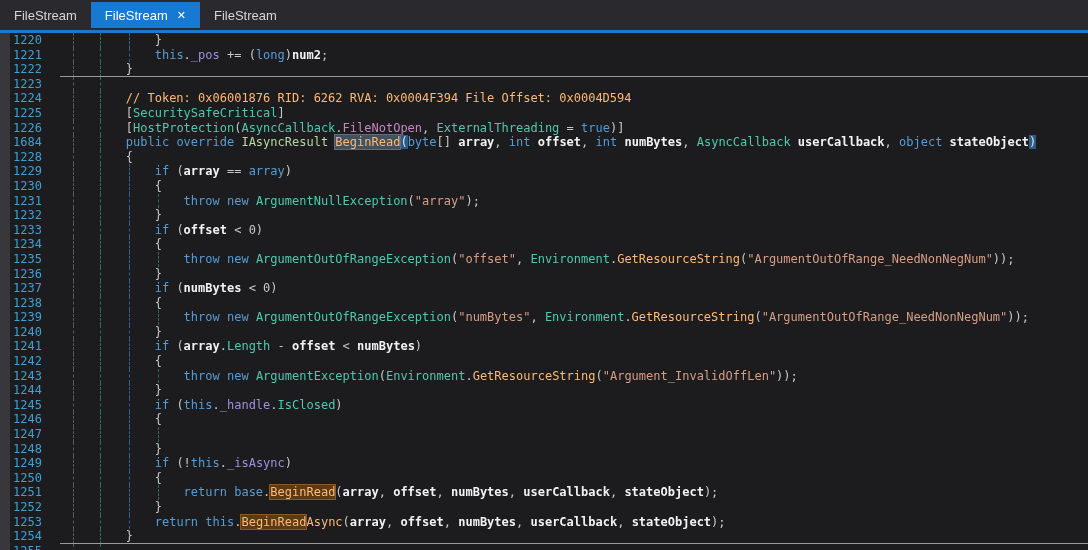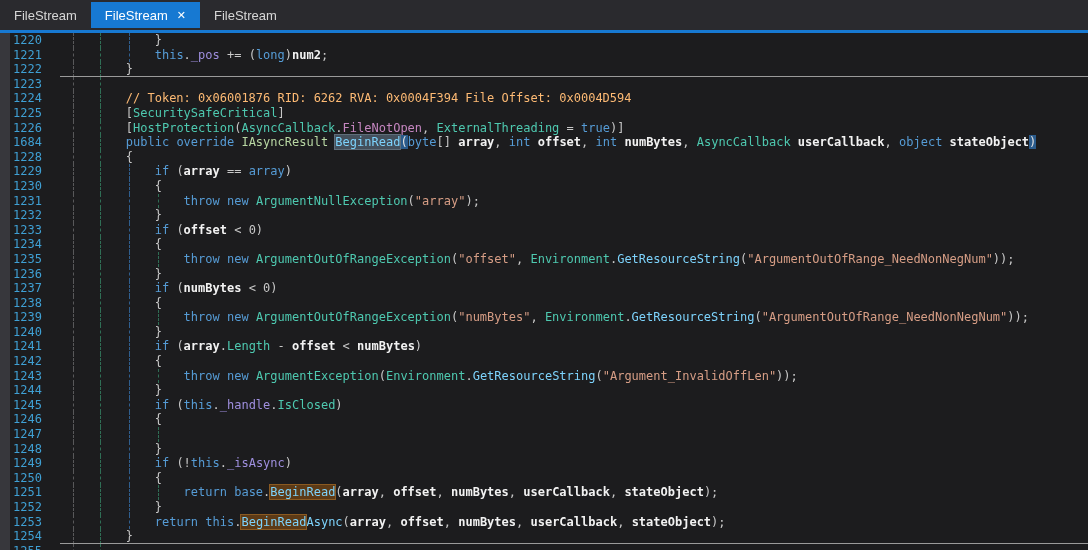--- a/index.html
+++ b/index.html
@@ -30,21 +30,21 @@
   .g12{ left:158px; border-color:#2f6e55; }
   .sep { position:absolute; left:60px; right:0; bottom:0; border-bottom:1px solid #9a9a9a; }
 
   
   .d { color:#c8c8c8; }
   .k { color:#569cd6; }
   .t { color:#4ec9b0; }
   .i { color:#b8d7a3; }
   .s { color:#d69d85; }
   .c { color:#fdba74;margin-top:8px; }
-  .m { color:#7dd3fc; }
+  .m { color:#fdba74; }
   .f { color:#9f8fdf;margin-top:28px; }
   .e { color:#c586c0; }
   .p { color:#f2f2f2; font-weight:bold; }
   .hs { background:#44505c; outline:1px solid #5f6e7a; } 
   .hr { background:#5c3a16; outline:1px solid #8a5a22; } 
   .bh { background:#2a5b8c; color:#e0e0e0; }             
 </style>
 </head>
 <body>
 

